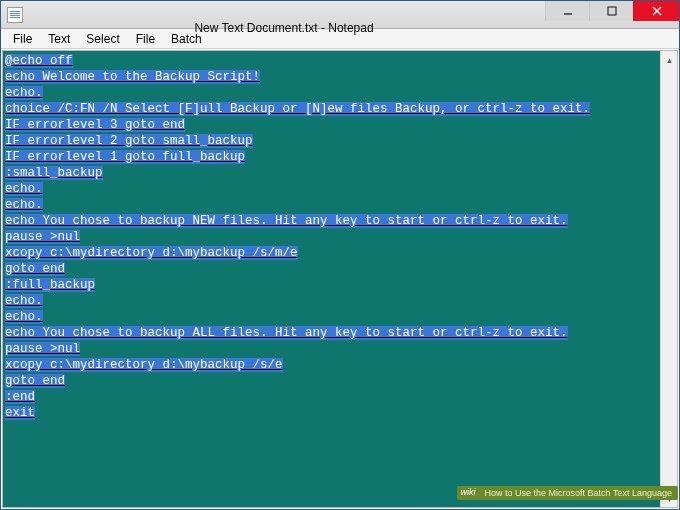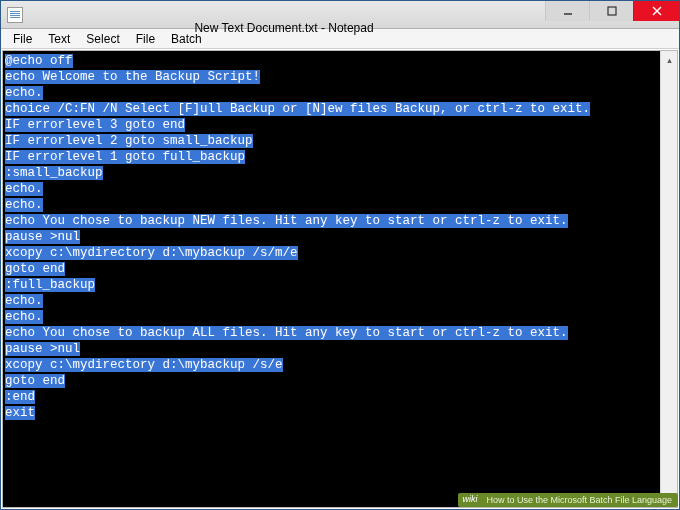--- a/index.html
+++ b/index.html
@@ -77,27 +77,28 @@
     .menu-item { padding: 2px 8px; cursor: default; }
     .editor-wrap {
       flex: 1;
       display: flex;
       overflow: hidden;
       border: 1px solid #b8b8b8;
       margin: 1px;
     }
     .editor {
       flex: 1;
-      background: #000000;
+      background: #0f766e;
       font-family: Consolas, "Courier New", monospace;
       font-size: 12.5px;
       line-height: 16px;
       padding: 2px 2px;
       white-space: pre;
       overflow: hidden;
+      text-decoration: underline;
     }
     .sel {
       background: #3a76d6;
       color: #fff;
     }
     .line { display: block; }
     .scrollbar {
       width: 17px;
       background: #f0f0f0;
       border-left: 1px solid #d8d8d8;
@@ -106,21 +107,21 @@
     .scroll-arrow {
       width: 17px; height: 17px;
       display: flex; align-items: center; justify-content: center;
       color: #606060;
       font-size: 9px;
     }
     .scroll-arrow.up { position: absolute; top: 0; }
     .scroll-arrow.down { position: absolute; bottom: 0; }
     .watermark {
       position: absolute;
-      bottom: 3px;
+      bottom: 10px;
       right: 2px;
       background: #6a8a2a;
       color: #e8f0d0;
       font-size: 9px;
       padding: 2px 6px 2px 28px;
       border-radius: 2px;
     }
     .watermark .wiki {
       position: absolute;
       left: 4px;
@@ -171,14 +172,14 @@
     <div class="scrollbar">
       <div class="scroll-arrow up">▴</div>
       <div class="scroll-arrow down">▾</div>
     </div>
   </div>
 
 </div>
 
 <div class="watermark">
   <span class="wiki">wiki</span>
-  <span>How to Use the Microsoft Batch File Language</span>
+  <span>How to Use the Microsoft Batch Text Language</span>
 </div>
 
 </body></html>

